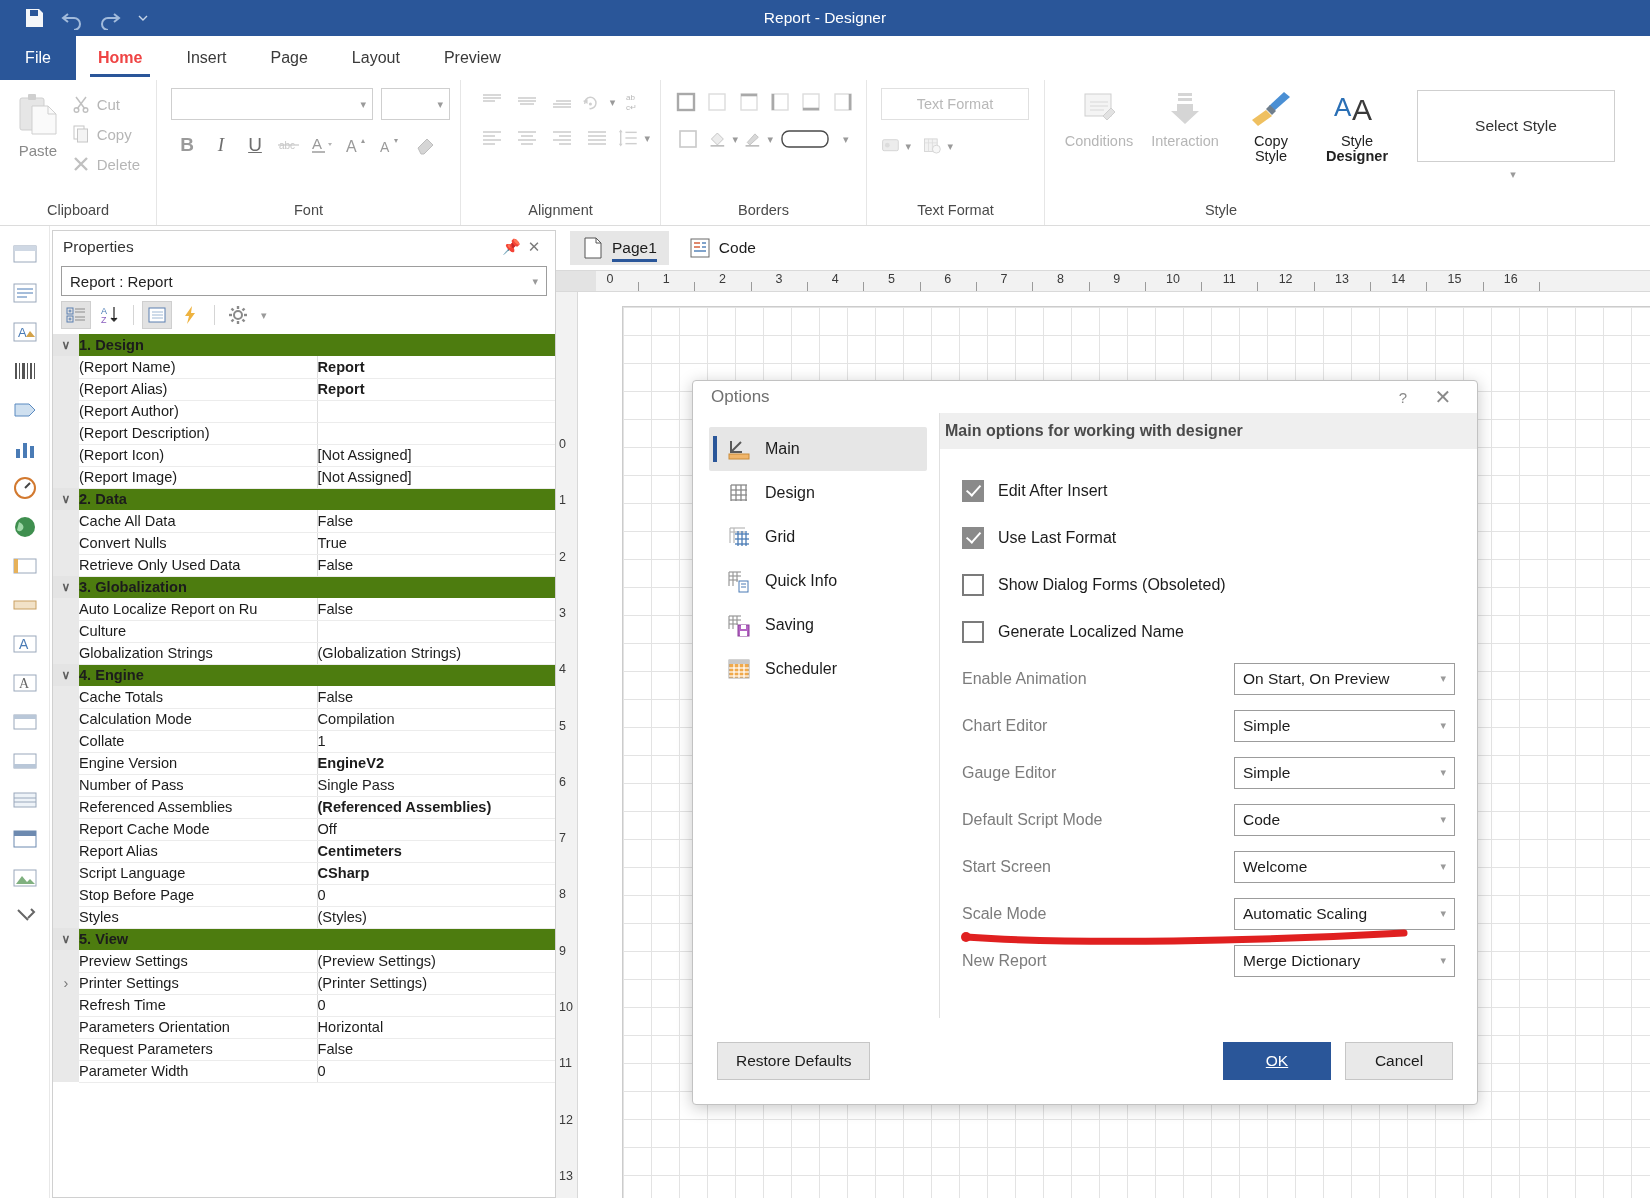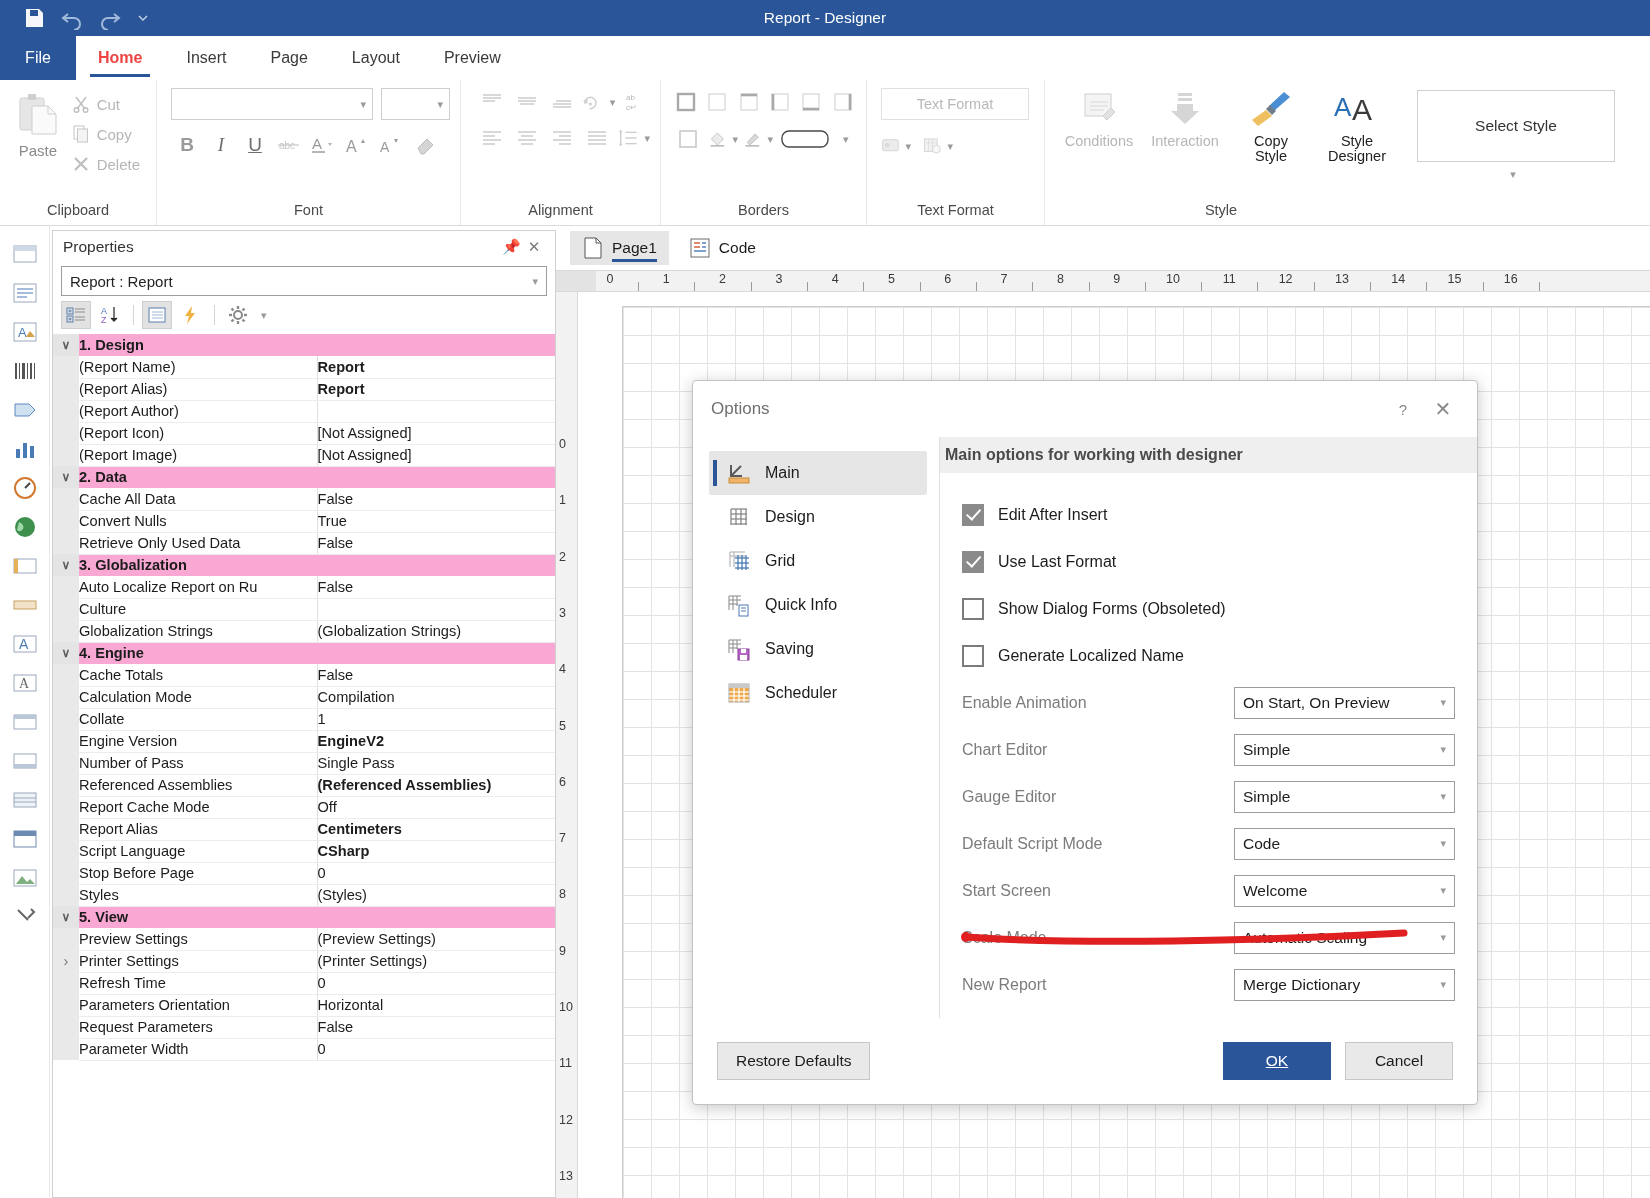--- a/index.html
+++ b/index.html
@@ -159,21 +159,21 @@
     width:30px; height:28px; display:flex; align-items:center;
     justify-content:center; cursor:pointer;
   }
   .pt-btn.on { background:#e2e2e2; border:1px solid #cfcfcf; }
   .pt-sep { width:1px; height:20px; background:#d5d5d5; margin:0 4px; }
 
   .grid-wrap { flex:1; overflow:hidden; position:relative; }
   table.pgrid { width:100%; border-collapse:collapse; table-layout:fixed; }
   table.pgrid td { font-size:14.6px; height:22px; padding:0; }
   .cat-row td {
-    background:#f9a8d4; font-weight:bold; font-size:15px; color:#1c1c1c;
+    background:#4d7c0f; font-weight:bold; font-size:15px; color:#1c1c1c;
     padding-left:0; height:22px;
   }
   .gutter { width:26px; background:#e9e9e9; }
   .cat-row .gutter { background:#e4e4e4; text-align:center; color:#5d5d5d; font-size:12px; }
   .pname {
     width:186px; border-bottom:1px solid #ececec; border-right:1px solid #dedede;
     padding-left:6px; overflow:hidden; white-space:nowrap; color:#1c1c1c;
   }
   .pval {
     border-bottom:1px solid #ececec; padding-left:6px;
@@ -233,21 +233,21 @@
   }
 
   
   .dialog {
     position:absolute; left:692px; top:380px; width:786px; height:725px;
     background:#fff; border:1px solid #c2c2c2; border-radius:4px;
     box-shadow:0 3px 16px rgba(0,0,0,.22);
     display:flex; flex-direction:column;
   }
   .dlg-title {
-    height:56px; display:flex; align-items:center; padding:0 14px 0 18px;
+    height:32px; display:flex; align-items:center; padding:0 14px 0 18px;
   }
   .dlg-title .dt { flex:1; font-size:17px; color:#707070; }
   .dlg-btn {
     width:40px; height:36px; display:flex; align-items:center;
     justify-content:center; color:#8a8a8a; cursor:pointer;
   }
   .dlg-body { flex:1; display:flex; min-height:0; }
   .dlg-nav { width:246px; padding:14px 12px 0 16px; }
   .navitem {
     height:44px; display:flex; align-items:center; gap:14px;
@@ -670,21 +670,21 @@
             </svg>
           <span>Copy</span>
           <span style="margin-top:-5px;">Style</span>
         </div>
         <div class="sty-item">
           <svg width="50" height="40" viewBox="0 0 50 40">
               <text x="2" y="26" font-size="26" fill="#2a6fb5" font-family="Liberation Sans">A</text>
               <text x="20" y="30" font-size="30" fill="#3a3a3a" font-family="Liberation Sans">A</text>
             </svg>
           <span>Style</span>
-          <span style="margin-top:-5px;">Designer</span>
+          <span style="margin-top:-5px;font-weight:bold;">Designer</span>
         </div>
         <div style="display:flex; flex-direction:column; align-items:center;">
           <div class="sel-style">Select Style</div>
           <span class="caret" style="margin-top:6px;">▾</span>
         </div>
       </div>
     </div>
     <div class="glabel" style="width:320px; margin-left:16px;">Style</div>
   </div>
 </div>
@@ -861,20 +861,25 @@
               <td class="pval b">Report</td>
             </tr>
             <tr>
               <td class="gutter"></td>
               <td class="pname">(Report Alias)</td>
               <td class="pval b">Report</td>
             </tr>
             <tr>
               <td class="gutter"></td>
               <td class="pname">(Report Author)</td>
+              <td class="pval"></td>
+            </tr>
+            <tr>
+              <td class="gutter"></td>
+              <td class="pname">(Report Description)</td>
               <td class="pval"></td>
             </tr>
             <tr>
               <td class="gutter"></td>
               <td class="pname">(Report Icon)</td>
               <td class="pval">[Not Assigned]</td>
             </tr>
             <tr>
               <td class="gutter"></td>
               <td class="pname">(Report Image)</td>

